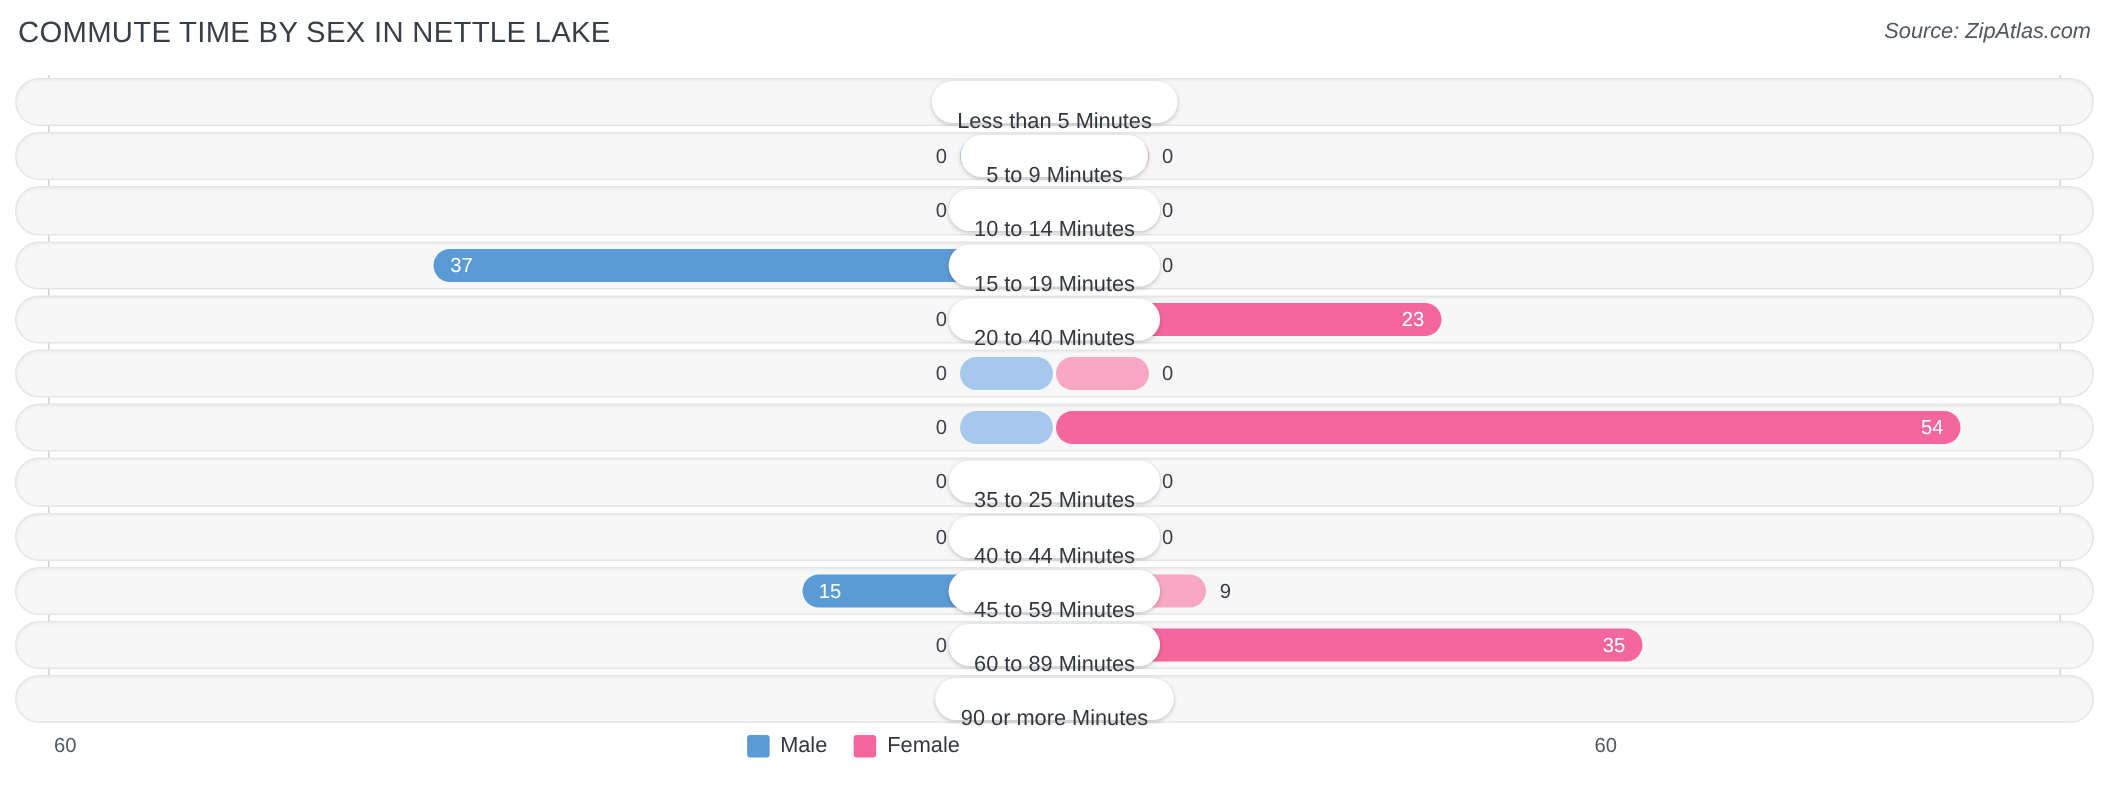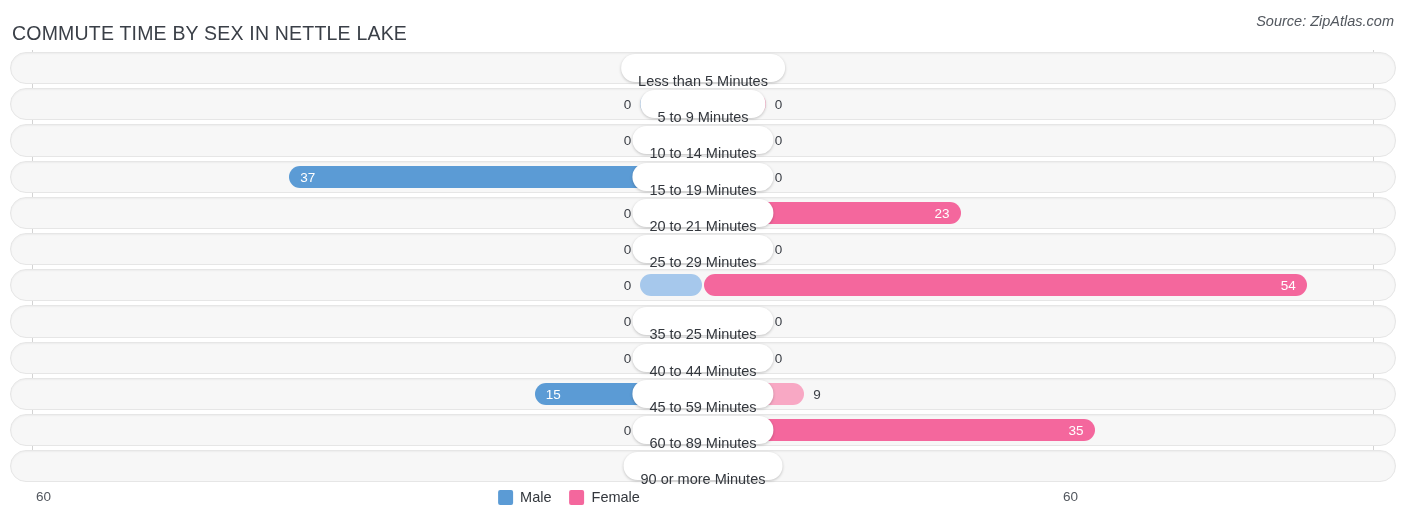--- a/index.html
+++ b/index.html
@@ -6,21 +6,21 @@
   html, body {
     width: 1406px; height: 523px;
     background: #ffffff;
     font-family: "Liberation Sans", sans-serif;
     overflow: hidden;
   }
   .chart-root { position: relative; width: 1406px; height: 523px; }
 
   
   .chart-title {
-    position: absolute; left: 12px; top: 22px;
+    position: absolute; left: 12px; top: 11px;
     font-size: 19.5px; font-weight: 400; color: #3a3f47;
     letter-spacing: .2px; white-space: nowrap;
   }
   .chart-source {
     position: absolute; right: 12px; top: 13px;
     font-size: 14.5px; font-style: italic; color: #52575e;
     white-space: nowrap;
   }
 
   
@@ -160,31 +160,30 @@
         </div>
         <div class="row">
           <div class="track"></div>
           <div class="bars">
             <span class="val-out" style="right: calc(50.05% + 71px);">0</span>
             <div class="bar male" style="width: 62px; background: rgb(166, 200, 236);"></div>
             <div class="bar female" style="width: 256.833px; background: rgb(244, 103, 157);">
               <span class="val-in">23</span>
             </div>
           </div>
-          <div class="cat-pill">20 to 21 Minutes</div>
-        </div>
-        <div class="row">
-          <div class="track"></div>
-          <div class="bars">
-            <span class="val-out" style="right: calc(50.05% + 71px);">0</span>
-            <div class="bar male" style="width: 62px; background: rgb(166, 200, 236);"></div>
-            <span class="val-out" style="left: calc(50.05% + 71px);">0</span>
-            <div class="bar female" style="width: 62px; background: rgb(248, 168, 196);"></div>
-          </div>
-          <div class="cat-pill">25 to 29 Minutes</div>
+          <div class="cat-pill">20 to 40 Minutes</div>
+        </div>
+        <div class="row">
+          <div class="track"></div>
+          <div class="bars">
+            <span class="val-out" style="right: calc(50.05% + 71px);">0</span>
+            <div class="bar male" style="width: 62px; background: rgb(166, 200, 236);"></div>
+            <span class="val-out" style="left: calc(50.05% + 71px);">0</span>
+            <div class="bar female" style="width: 62px; background: rgb(248, 168, 196);"></div>
+          </div>
         </div>
         <div class="row">
           <div class="track"></div>
           <div class="bars">
             <span class="val-out" style="right: calc(50.05% + 71px);">0</span>
             <div class="bar male" style="width: 62px; background: rgb(166, 200, 236);"></div>
             <div class="bar female" style="width: 603px; background: rgb(244, 103, 157);">
               <span class="val-in">54</span>
             </div>
           </div>

